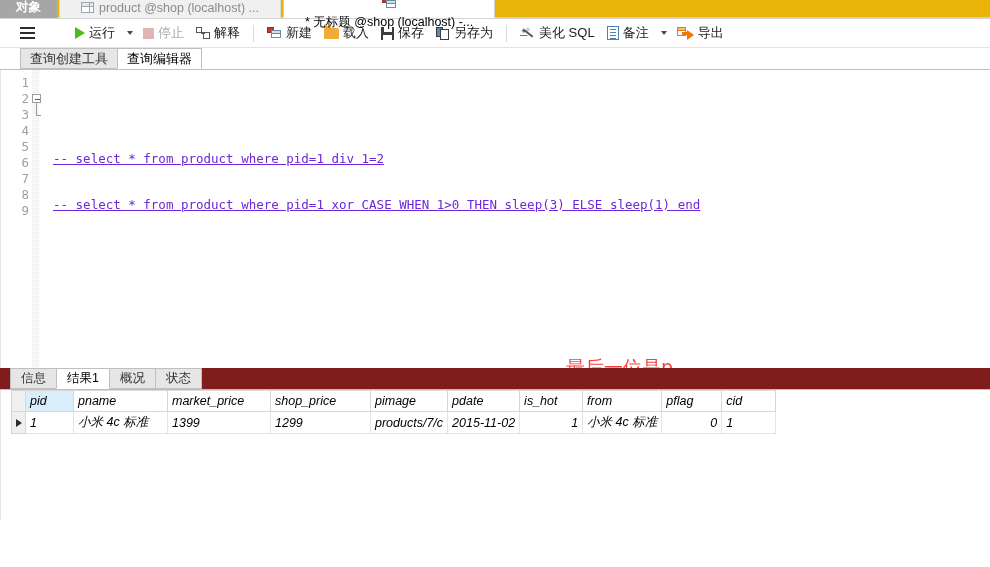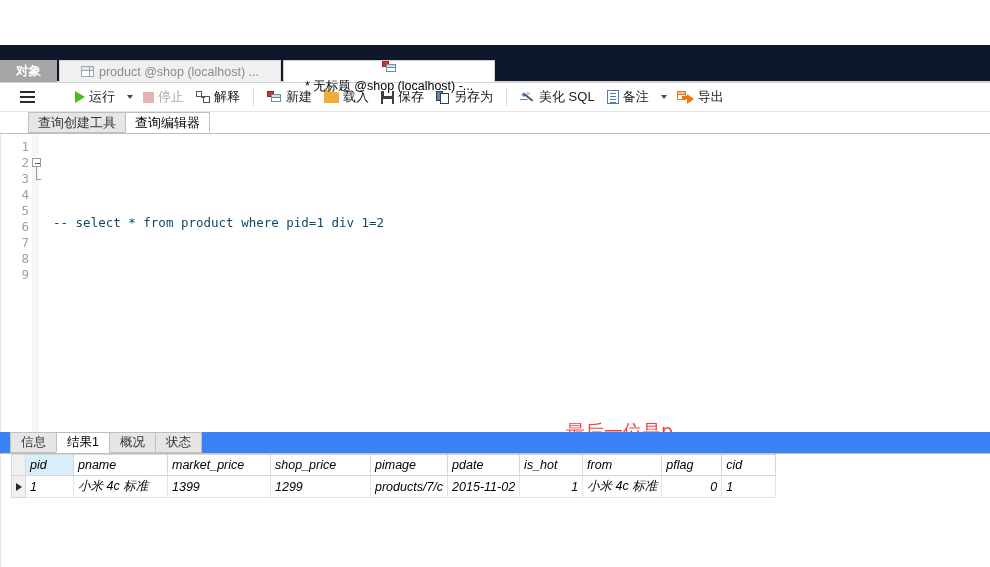--- a/index.html
+++ b/index.html
@@ -8,27 +8,26 @@
     width: 990px; height: 567px;
     background: #ffffff;
     font-family: "Liberation Sans", "DejaVu Sans", sans-serif;
     font-size: 12px;
     color: #000;
     overflow: hidden;
   }
 
   
   #tabstrip {
-    height: 38px;
-    background: #0f172a;
+    height: 19px;
+    background: #eab308;
     display: flex;
     align-items: flex-end;
     border-bottom: 1px solid #d4d4d4;
     position: relative;
-    margin-top: 45px;
   }
   #tabstrip::after{
     content:""; position:absolute; left:0; right:0; bottom:0; height:1px; background:#cfcfcf;
   }
   .wtab {
     height: 22px;
     display: flex; align-items: center; gap: 5px;
     padding: 0 21px;
     font-size: 12.5px;
     white-space: nowrap;
@@ -122,21 +121,21 @@
   .ico-export i{position:absolute;left:0;top:0;width:9px;height:9px;border:1px solid #e07b20;background:#fff;
     background-image:linear-gradient(to bottom,#f5c08a 0 30%,#e07b20 30% 42%,#fff 42% 100%);}
   .ico-export b{position:absolute;right:0;top:3px;width:0;height:0;border-top:5px solid transparent;border-bottom:5px solid transparent;border-left:7px solid #f07800;}
   .ico-export u{position:absolute;right:6px;top:5px;width:6px;height:3px;background:#f07800;}
 
   
   #subtabs {
     height: 22px;
     background: #ffffff;
     display: flex; align-items: flex-end;
-    padding-left: 28px;
+    padding-left: 20px;
     position: relative;
     border-bottom: 1px solid #bfbfbf;
   }
   .stab {
     height: 21px; line-height: 19px;
     padding: 0 9px;
     font-size: 13px;
     border: 1px solid #bfbfbf;
     margin-right: -1px;
     position: relative;
@@ -180,37 +179,37 @@
   #code {
     flex: 1;
     position: relative;
     padding-top: 5px;
     font-family: "DejaVu Sans Mono", "Liberation Mono", monospace;
     font-size: 12.5px;
     white-space: pre;
     letter-spacing: 0px;
   }
   .cl { height: 16px; line-height: 16px; padding-left: 6px; }
-  .cmt { color: #0c4a6e; }
+  .cmt { color: #6d28d9; text-decoration: underline; }
   #annot {
     position: absolute;
     left: 565px; top: 285px;
     color: #fc3b3b;
     font-size: 19px;
     font-family: "DejaVu Sans", sans-serif;
     white-space: nowrap;
   }
 
   
   #resultwrap { background:#ffffff; }
   #restabs {
     height: 22px; display:flex; align-items:flex-end;
     padding-left: 10px;
     border-bottom: 1px solid #bfbfbf;
-    background: #3b82f6;
+    background: #7f1d1d;
   }
   #restabs .stab { font-size: 12.5px; padding: 0 10px;}
 
   #gridwrap { border-left:1px solid #e8e8e8; }
   table.grid {
     border-collapse: collapse;
     font-size: 12.5px;
     table-layout: fixed;
     margin-left: 10px;
     font-style: italic;
@@ -371,20 +370,21 @@
     <div class="gl">7</div>
     <div class="gl">8</div>
     <div class="gl">9</div>
     <div class="foldbox" style="top:24px"></div>
     <div class="foldline" style="top:33px;height:13px"></div>
   </div>
 
   <div id="code">
     <div class="cl">&nbsp;</div>
     <div class="cl"><span class="cmt">-- select * from product where pid=1 div 1=2</span></div>
+    <div class="cl"><span class="cmt">-- select * from product where pid=1 xor CASE WHEN 1&gt;0 THEN sleep(3) ELSE sleep(1) end</span></div>
     <div class="cl">&nbsp;</div>
     <div class="cl">&nbsp;</div>
     
     
     
   </div>
 
   <div id="annot">最后一位是p</div>
 </div>
 

